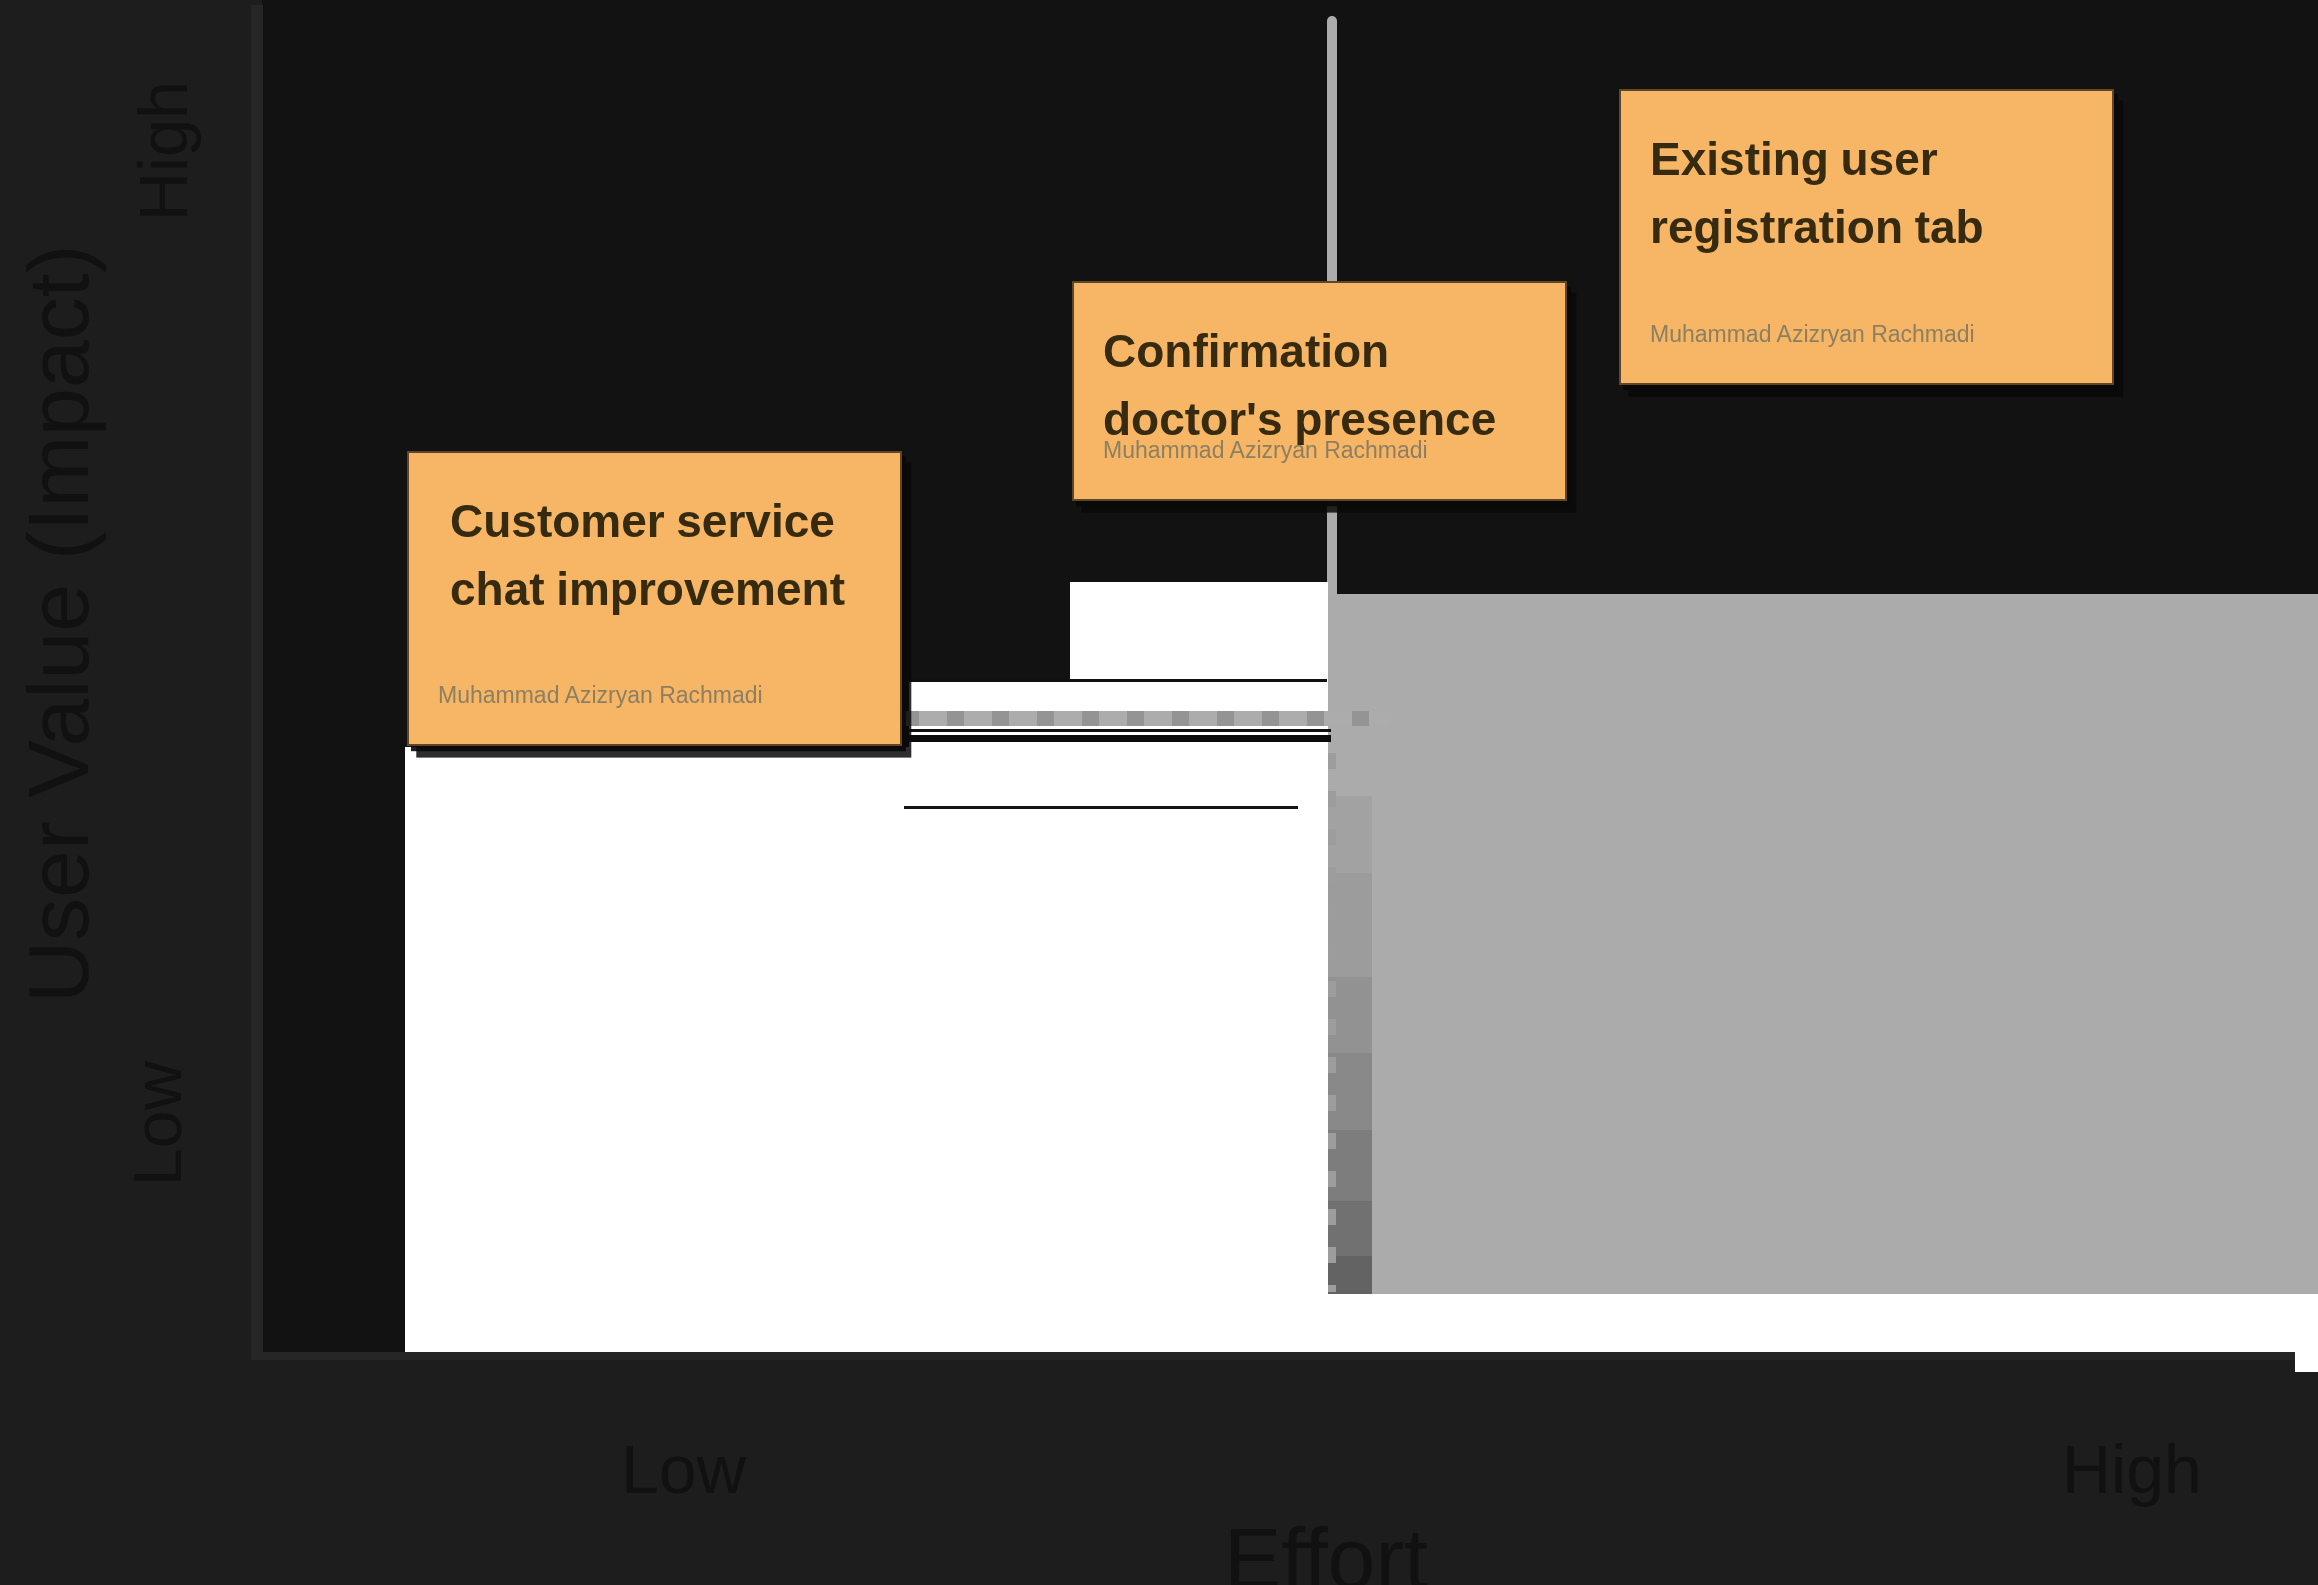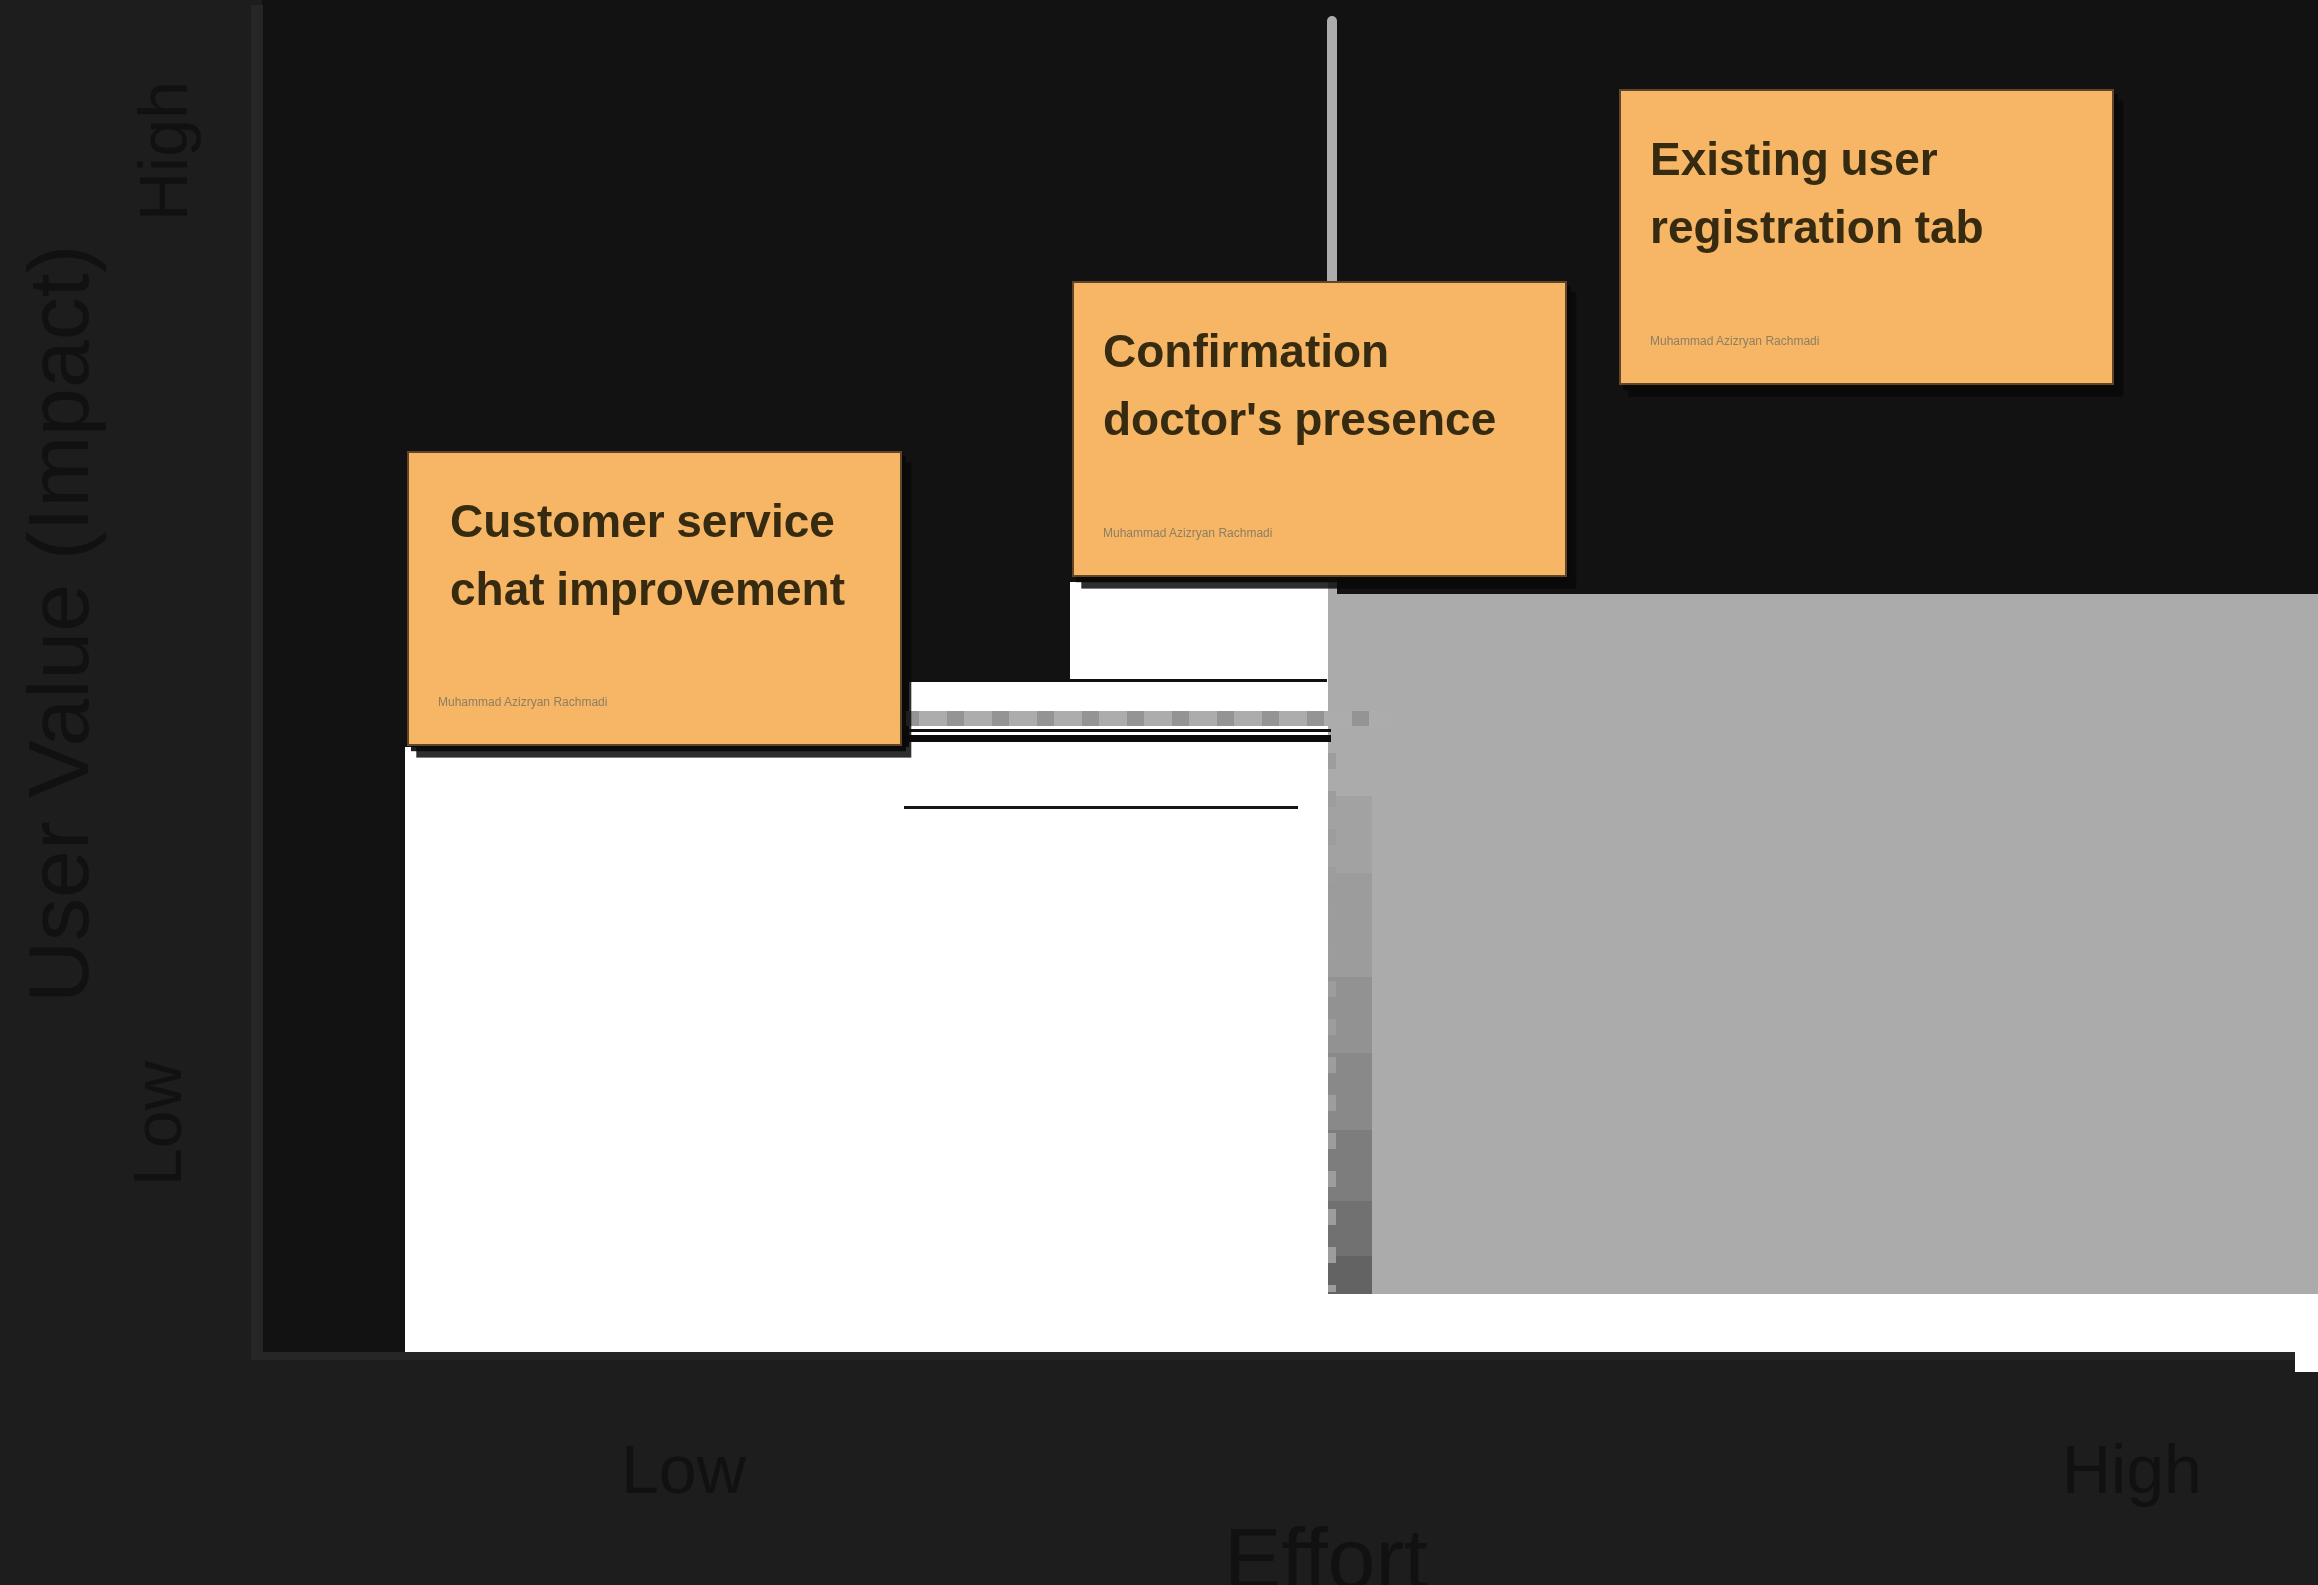--- a/index.html
+++ b/index.html
@@ -64,21 +64,21 @@
     box-sizing:border-box;
   }
   .note-title{
     margin:34px 11.6px 0 29px;
     font-weight:bold;font-size:46px;line-height:68px;
     color:var(--sticky_title,#362B10);
     word-spacing:-1.2px;
   }
   .note-author{
     position:absolute;left:29px;bottom:35px;
-    font-size:12px;color:var(--sticky_author,#8C7F62);
+    font-size:23px;color:var(--sticky_author,#8C7F62);
   }
 </style>
 </head>
 <body style="--background: #1D1D1D; --field: #121212; --axis: #262626; --label: #111111; --divider: #ACACAC; --quadrant_white: #FFFFFF; --quadrant_gray: #ABABAB; --sticky: #F6B666; --sticky_title: #362B10; --sticky_author: #8C7F62;">
 
 <div class="abs left-strip"></div>
 <div class="abs field"></div>
 <div class="abs y-axis"></div>
 <div class="abs x-axis"></div>
 
@@ -103,21 +103,21 @@
 <div class="abs axis-title title-x">Effort</div>
 <div class="abs tick rot tick-y-high">High</div>
 <div class="abs tick rot tick-y-low">Low</div>
 <div class="abs axis-title rot title-y">User Value (Impact)</div>
 
 <div id="notes-layer">
     <div class="abs note" style="left: 407px; top: 451px; width: 495px; height: 295px; padding-left: 12px;">
     <div class="note-title">Customer service chat improvement</div>
     <div class="note-author">Muhammad Azizryan Rachmadi</div>
   </div>
-    <div class="abs note" style="left: 1072px; top: 281px; width: 495px; height: 296px;">
+    <div class="abs note" style="left: 1072px; top: 281px; width: 495px; height: 220px;">
     <div class="note-title">Confirmation doctor's presence</div>
     <div class="note-author">Muhammad Azizryan Rachmadi</div>
   </div>
     <div class="abs note" style="left: 1619px; top: 89px; width: 495px; height: 296px;">
     <div class="note-title">Existing user registration tab</div>
     <div class="note-author">Muhammad Azizryan Rachmadi</div>
   </div>
   </div>
 
 

